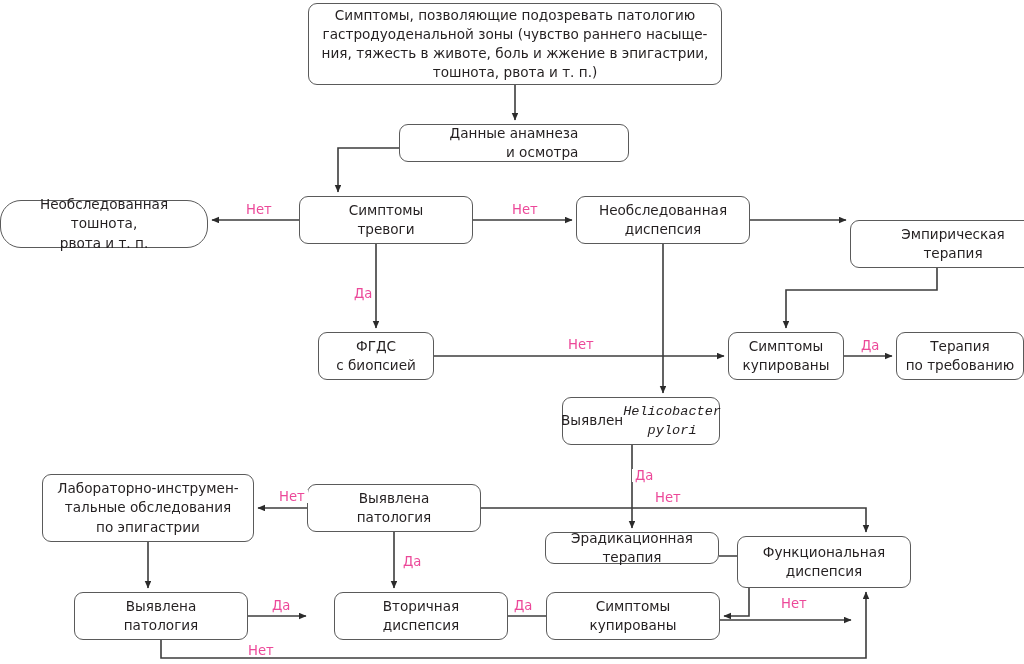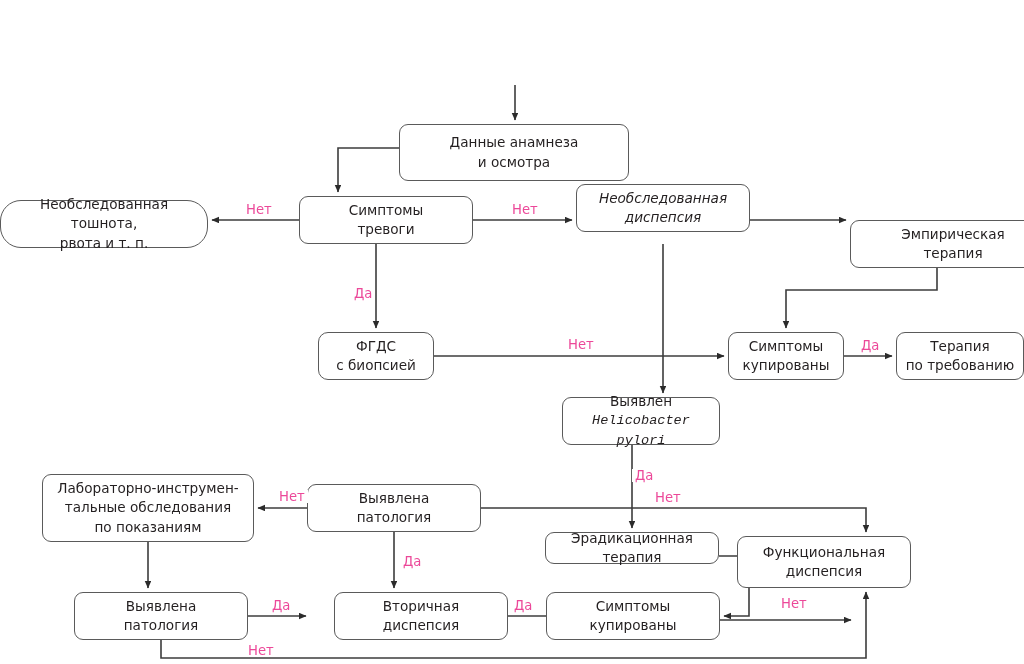--- a/index.html
+++ b/index.html
@@ -66,53 +66,57 @@
       <path d="M148,542 L148,588"></path>
       <path d="M394,532 L394,588"></path>
       <path d="M248,616 L306,616"></path>
       <path d="M546,616 L488,616"></path>
       <path d="M719,556 L749,556 L749,616 L724,616"></path>
       <path d="M720,620 L851,620"></path>
       <path d="M161,640 L161,658 L866,658 L866,592"></path>
     </g>
   </svg>
 
+  <div class="node" style="left:308px;top:3px;width:414px;height:82px;">Симптомы, позволяющие подозревать патологию
+гастродуоденальной зоны (чувство раннего насыще-
+ния, тяжесть в животе, боль и жжение в эпигастрии,
+тошнота, рвота и т. п.)</div>
 
-  <div class="node" style="left:399px;top:124px;width:230px;height:57px;">Данные анамнеза
+  <div class="node" style="left:399px;top:124px;width:230px;height:38px;text-align:right;">Данные анамнеза
 и осмотра</div>
 
   <div class="node" style="left:299px;top:196px;width:174px;height:48px;">Симптомы
 тревоги</div>
 
   <div class="node" style="left:0px;top:200px;width:208px;height:48px;border-radius:21px;">Необследованная тошнота,
 рвота и т. п.</div>
 
-  <div class="node" style="left:576px;top:184px;width:174px;height:48px;font-style:italic;">Необследованная
+  <div class="node" style="left:576px;top:196px;width:174px;height:48px;">Необследованная
 диспепсия</div>
 
   <div class="node" style="left:850px;top:196px;width:206px;height:48px;margin-top:24px;">Эмпирическая
 терапия</div>
 
-  <div class="node" style="left:318px;top:332px;width:116px;height:48px;border-radius:10px;">ФГДС
+  <div class="node" style="left:318px;top:332px;width:116px;height:48px;">ФГДС
 с биопсией</div>
 
   <div class="node" style="left:728px;top:332px;width:116px;height:48px;">Симптомы
 купированы</div>
 
   <div class="node" style="left:896px;top:332px;width:128px;height:48px;">Терапия
 по требованию</div>
 
-  <div class="node" style="left:562px;top:397px;width:158px;height:48px;flex-direction:column;">
+  <div class="node" style="left:562px;top:397px;width:158px;height:48px;">
     <span>Выявлен</span>
     <span class="ital">Helicobacter pylori</span>
   </div>
 
   <div class="node" style="left:42px;top:474px;width:212px;height:68px;">Лабораторно-инструмен-
 тальные обследования
-по показаниям</div>
+по эпигастрии</div>
 
   <div class="node" style="left:307px;top:484px;width:174px;height:48px;">Выявлена
 патология</div>
 
   <div class="node" style="left:545px;top:532px;width:174px;height:32px;">Эрадикационная
 терапия</div>
 
   <div class="node" style="left:737px;top:536px;width:174px;height:52px;">Функциональная
 диспепсия</div>
 

